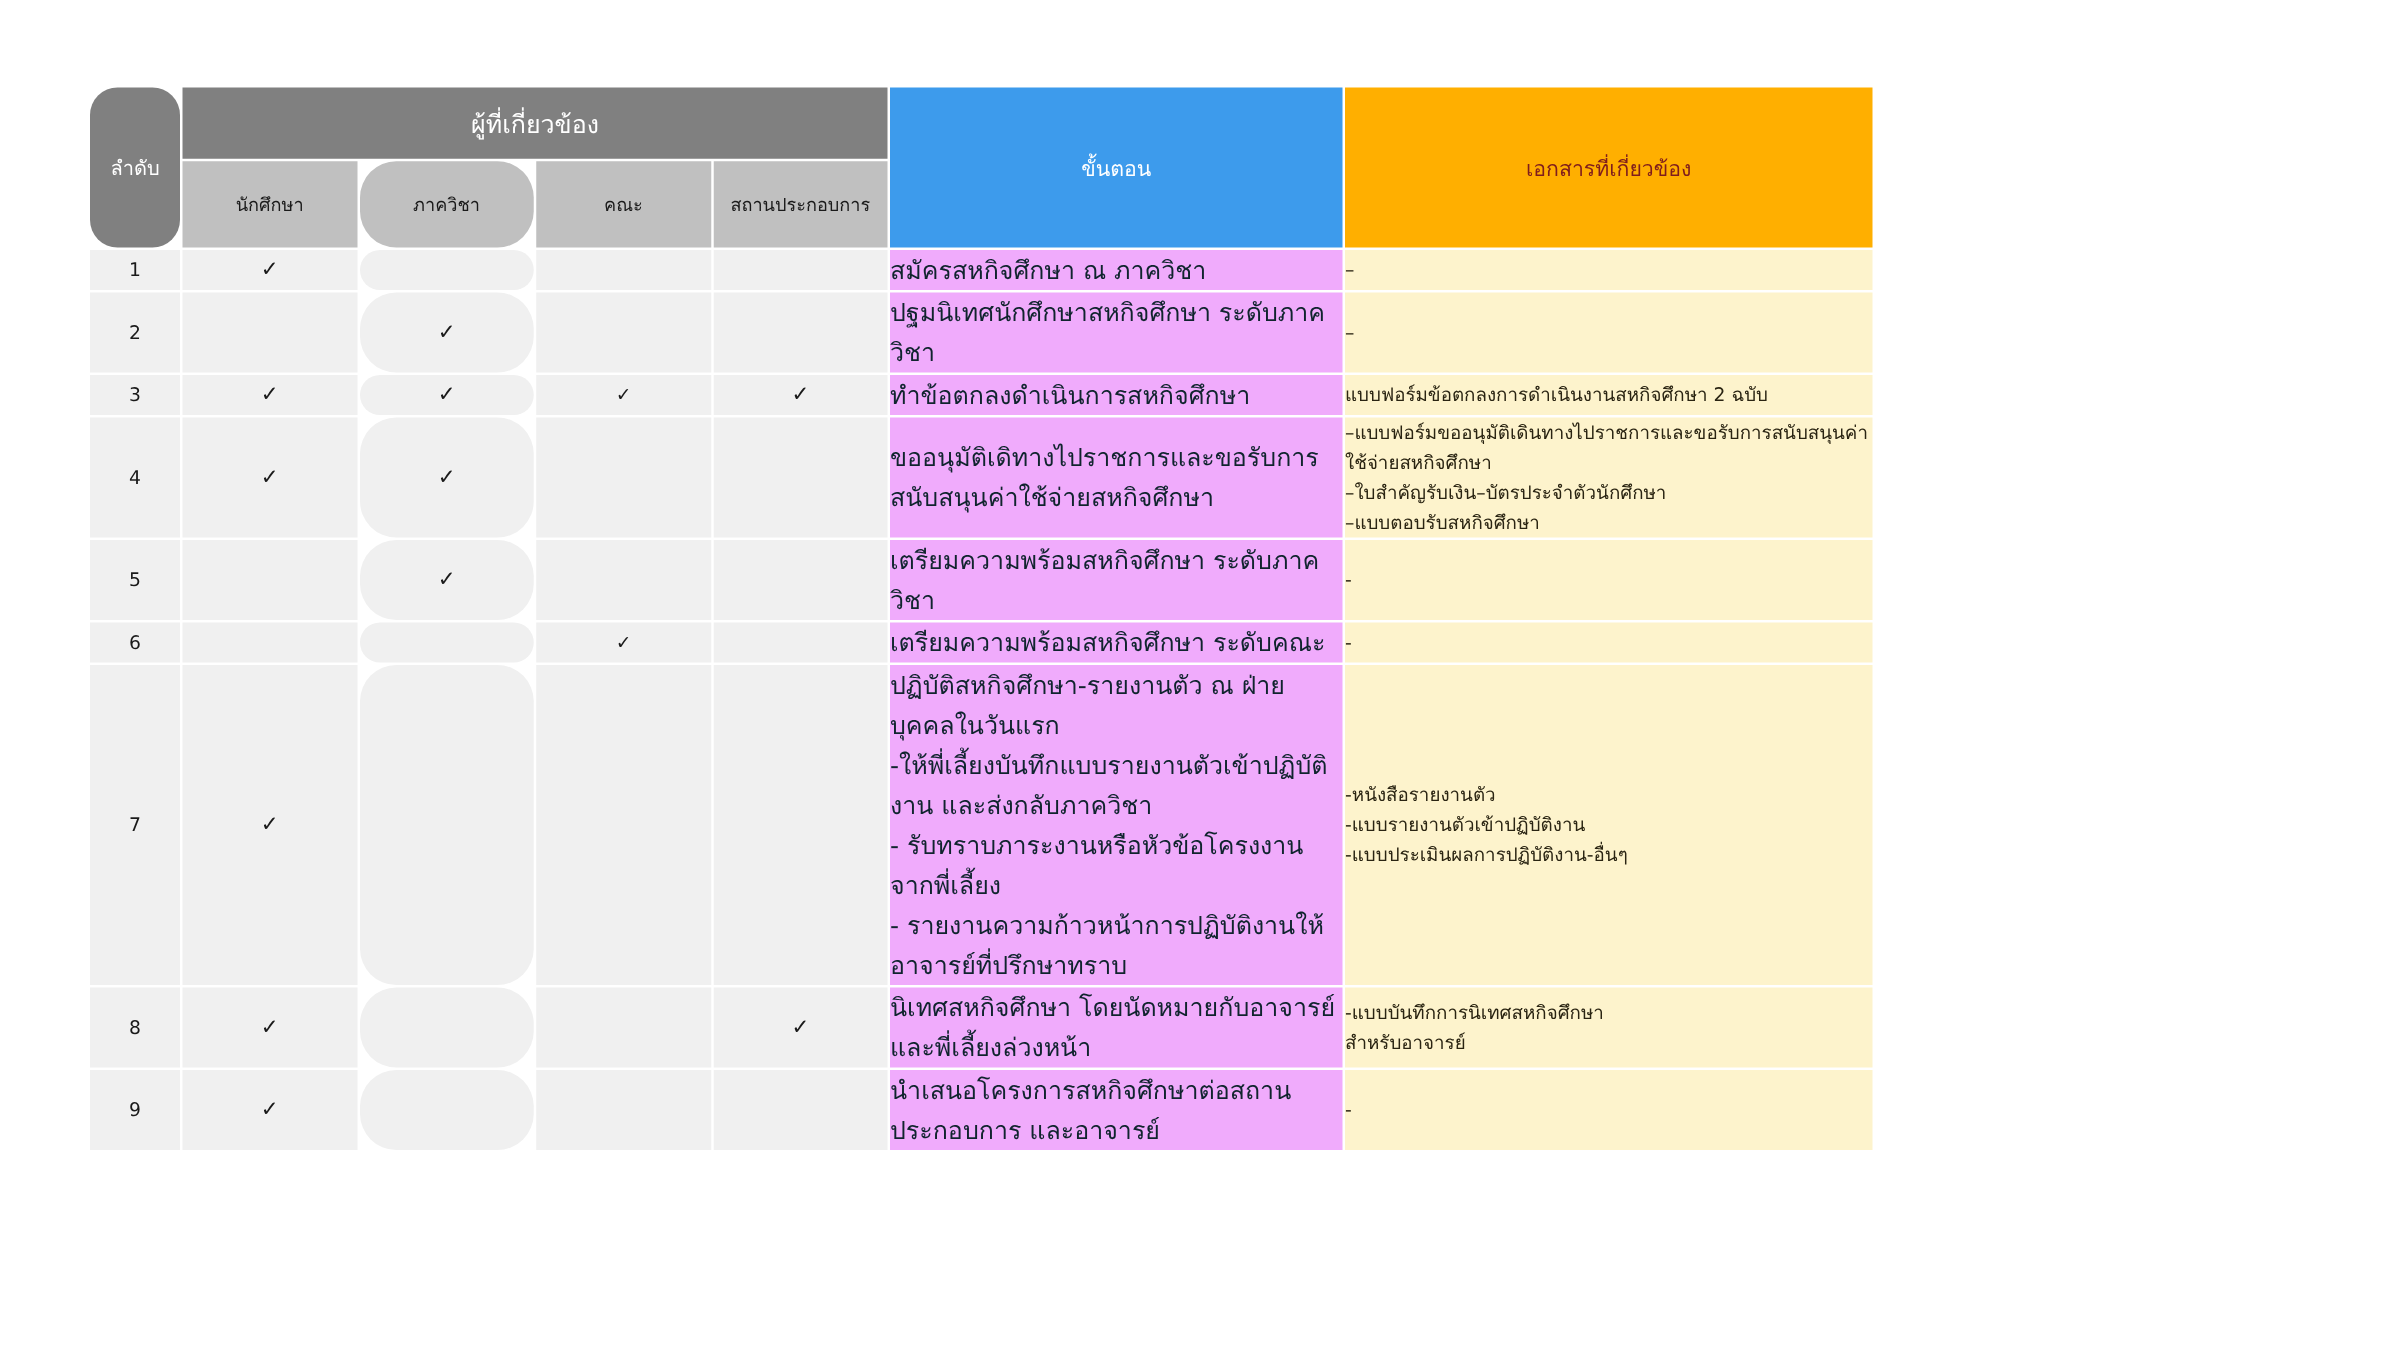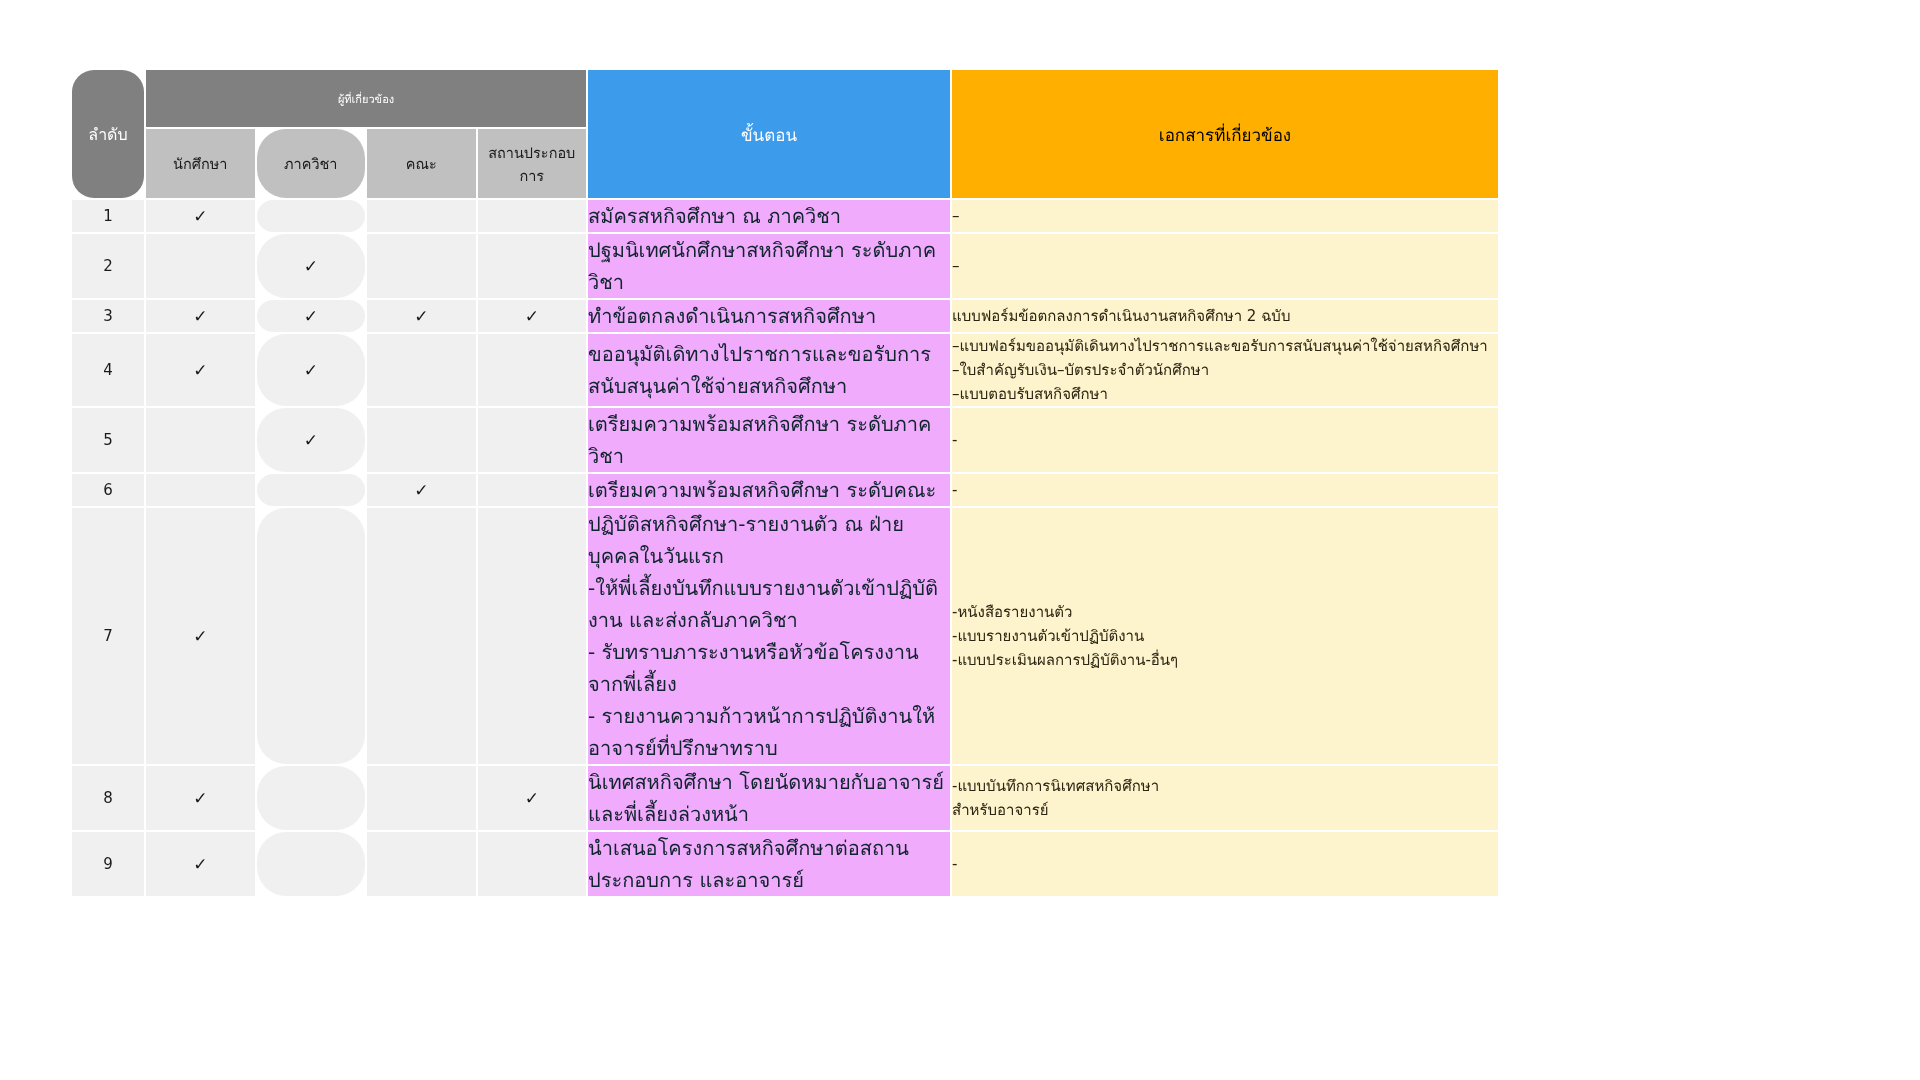--- a/index.html
+++ b/index.html
@@ -42,21 +42,21 @@
     text-align: center;
     font-size: 16px;
     font-weight: bold;
     width: 72px;
     border-radius: 22px;
   }
   .h-group {
     background: #808080;
     color: #ffffff;
     text-align: center;
-    font-size: 11px;
+    font-size: 20px;
     font-weight: bold;
     height: 57px;
   }
   .h-sub {
     background: #c0c0c0;
     color: #1a1a1a;
     text-align: center;
     font-size: 14.5px;
     font-weight: bold;
     height: 69px;
@@ -64,25 +64,25 @@
   .h-step {
     background: #3d9bec;
     color: #ffffff;
     text-align: center;
     font-size: 17px;
     font-weight: bold;
     width: 362px;
   }
   .h-doc {
     background: #ffaf00;
-    color: #000000;
+    color: #7f1d1d;
     text-align: center;
     font-size: 17px;
     font-weight: bold;
-    width: 546px;
+    width: 422px;
   }
   
   td.c-seq {
     background: #f0f0f0;
     color: #1a1a1a;
     text-align: center;
     font-size: 15px;
   }
   td.c-chk {
     background: #f0f0f0;
@@ -102,21 +102,21 @@
     background: #fdf3cc;
     color: #2a2412;
     font-size: 15px;
     padding: 12px 14px;
     line-height: 1.6;
     text-align: left;
   }
   .ml { white-space: pre-line; }
   .colw-nak { width: 82px; }
   .colw-pak { width: 82px; border-radius: 29px; }
-  .colw-kan { width: 82px; }
+  .colw-kan { width: 82px; font-family: Liberation Mono, monospace; }
   .colw-sta { width: 152px; }
 </style>
 </head>
 <body>
 
 <div id="page">
   <div id="table-wrap">
     <table class="proc">
       <thead>
         <tr>

